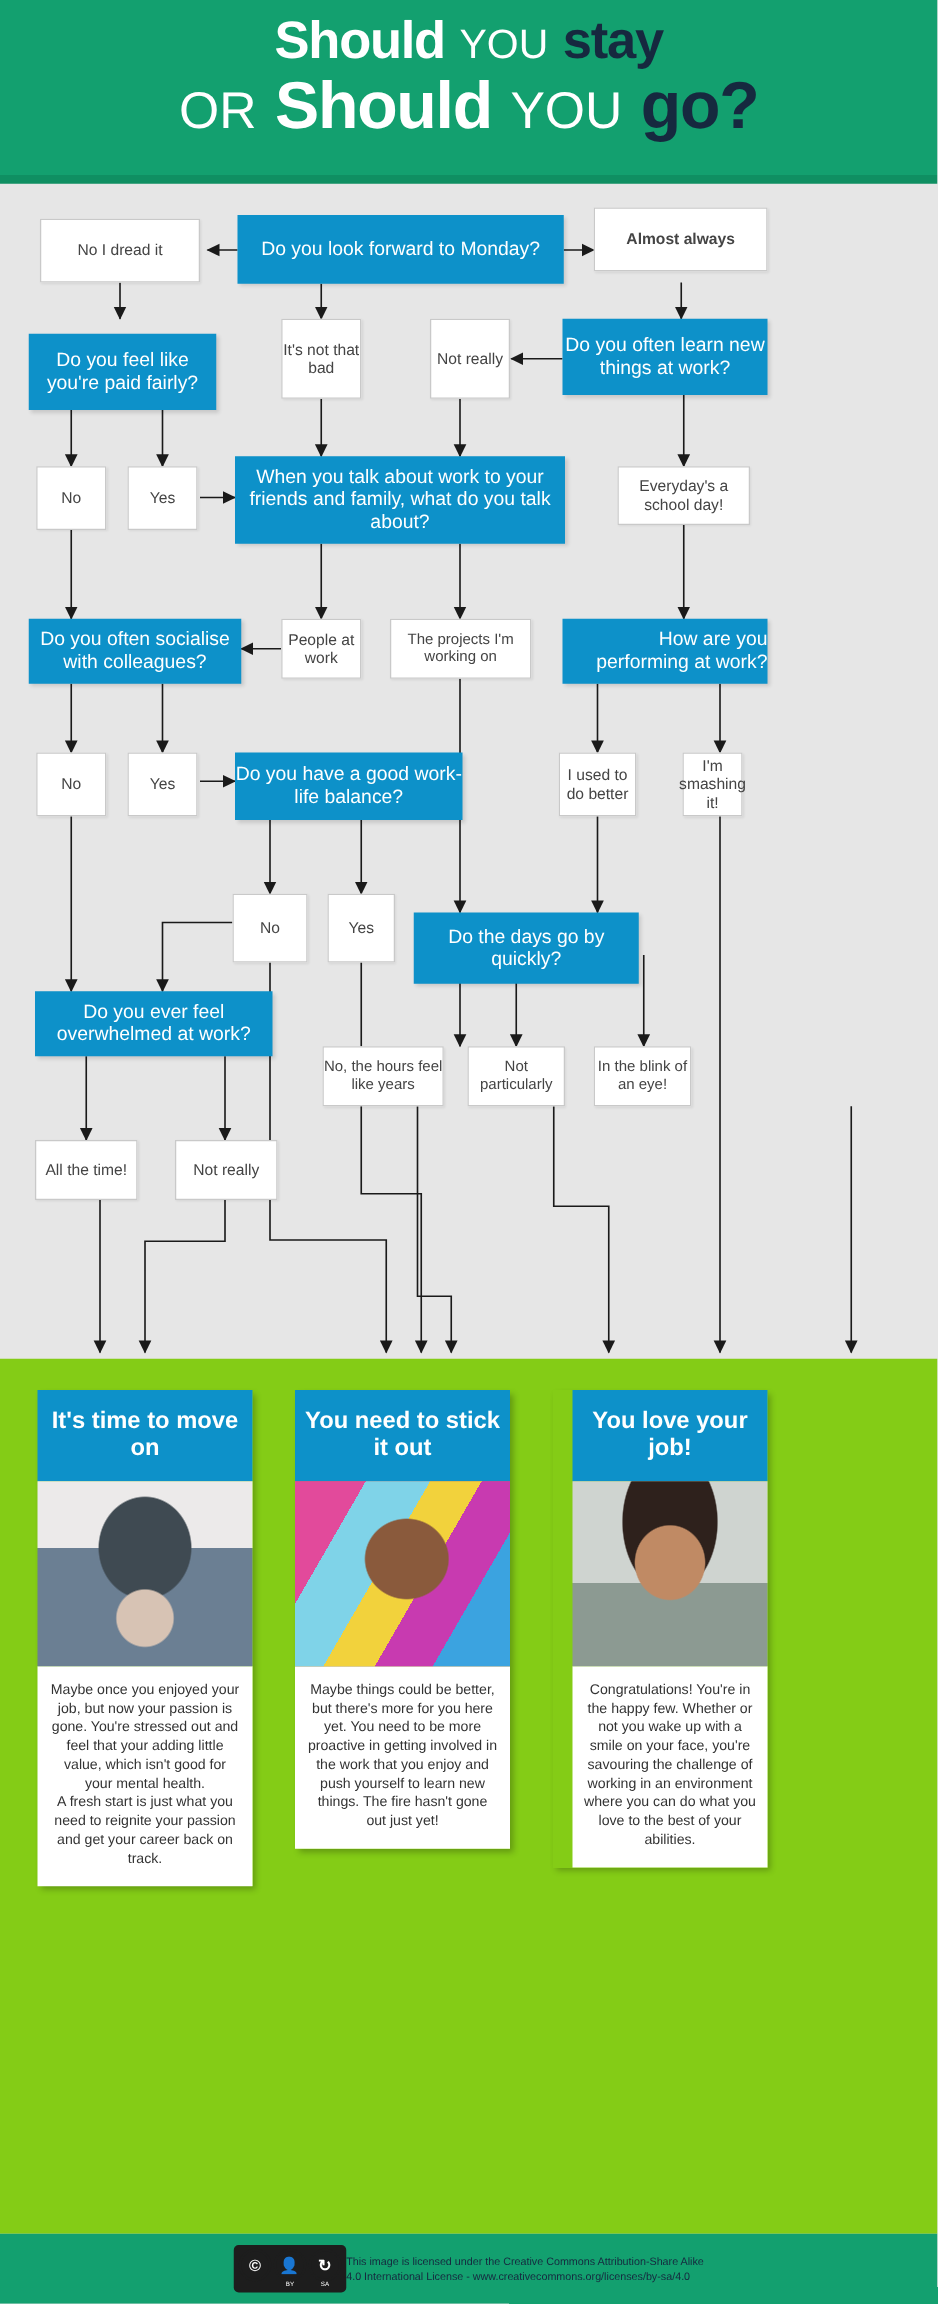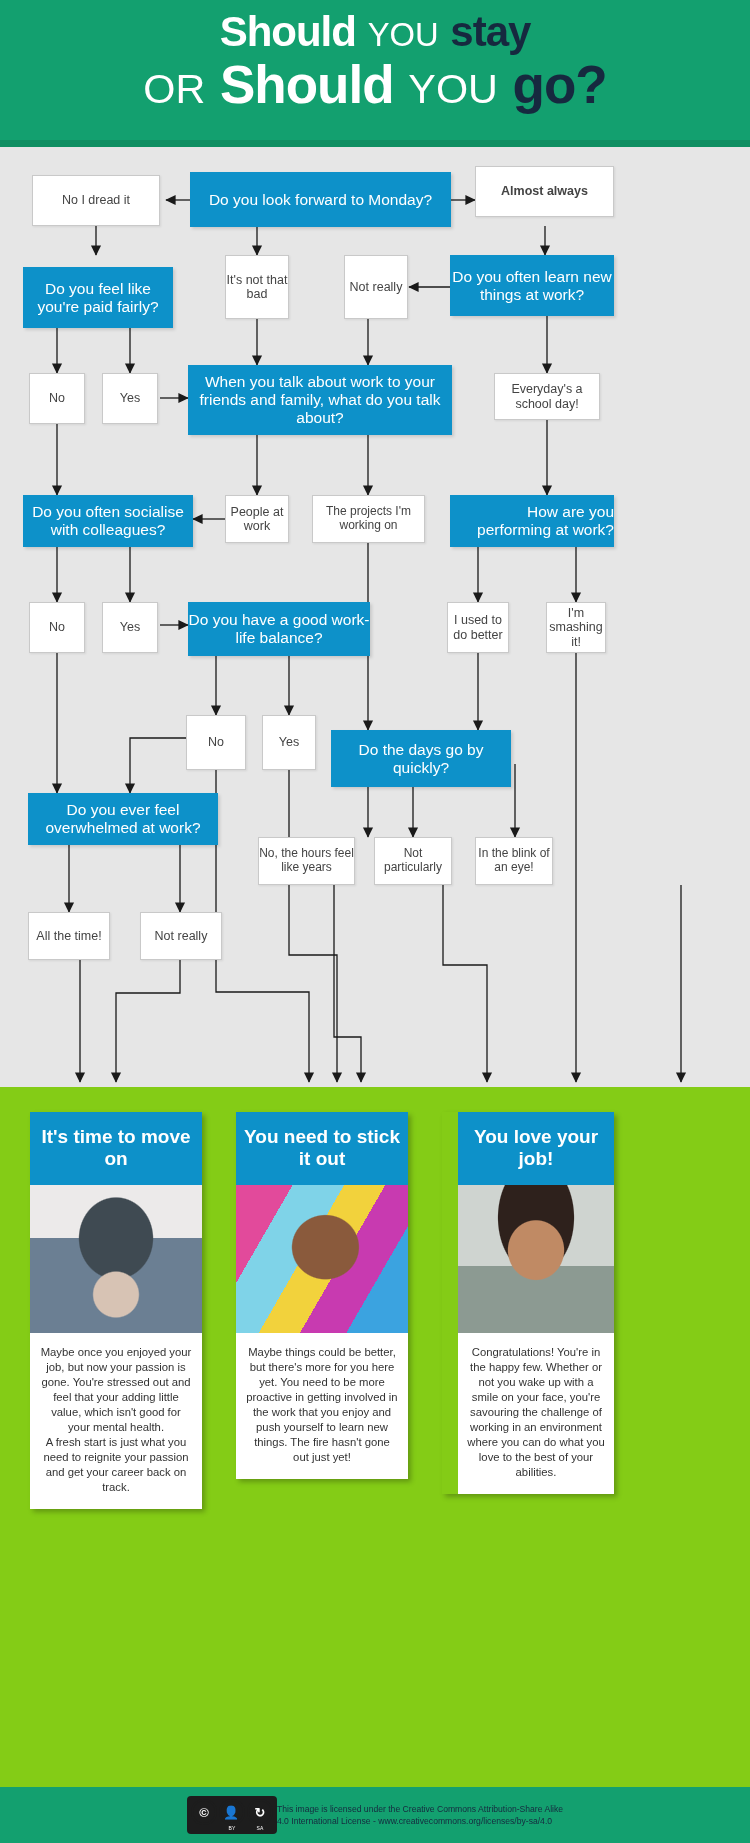--- a/index.html
+++ b/index.html
@@ -288,21 +288,21 @@
     </div>
     <div class="node a" style="left:102px; top:455px; width:56px; height:51px;">
       <span>Yes</span>
     </div>
     <div class="node q" style="left:188px; top:455px; width:182px; height:54px;">
       <span>Do you have a good work-life balance?</span>
     </div>
     <div class="node a" style="left:447px; top:455px; width:62px; height:51px;">
       <span>I used to do better</span>
     </div>
-    <div class="node a" style="left:546px; top:455px; width:60px; height:51px;">
+    <div class="node a" style="left:546px; top:455px; width:48px; height:51px;">
       <span>I'm smashing it!</span>
     </div>
 
     <div class="node a" style="left:186px; top:568px; width:60px; height:55px;">
       <span>No</span>
     </div>
     <div class="node a" style="left:262px; top:568px; width:54px; height:55px;">
       <span>Yes</span>
     </div>
     <div class="node q" style="left:331px; top:583px; width:180px; height:57px;">

